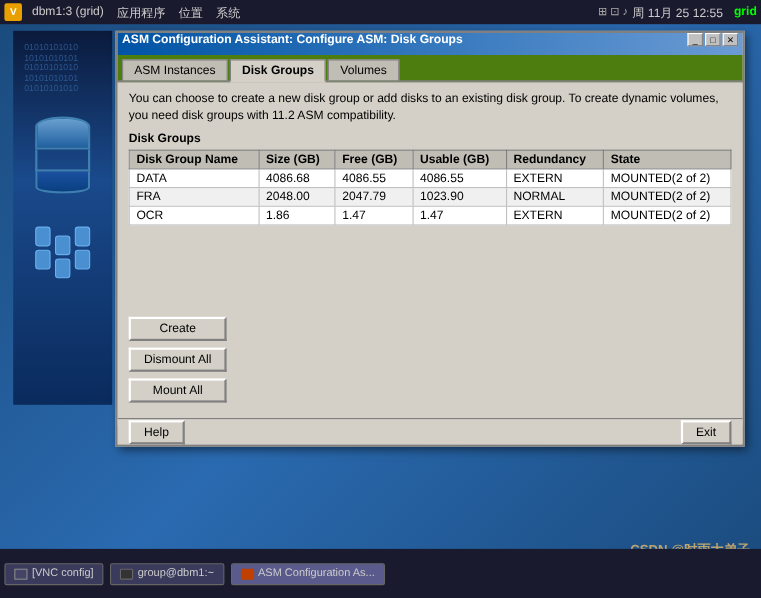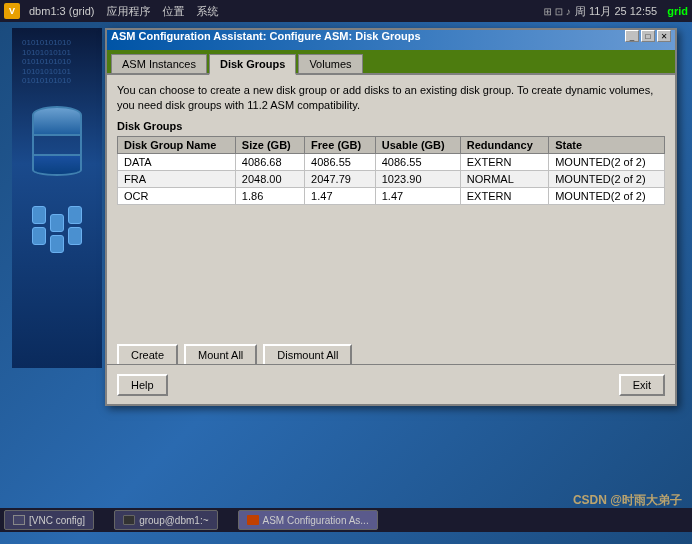--- a/index.html
+++ b/index.html
@@ -72,29 +72,29 @@
     .taskbar-top-right .grid-label {
       color: #00ff00;
       font-weight: bold;
       font-size: 11px;
       margin-left: 6px;
     }
 
     
     .taskbar-bottom {
       position: absolute;
-      bottom: 12px;
+      bottom: 0;
       left: 0;
       right: 0;
-      height: 24px;
+      height: 45px;
       background: #1a1a2e;
       display: flex;
       align-items: center;
       padding: 0 4px;
-      gap: 20px;
+      gap: 6px;
       z-index: 100;
     }
     .taskbar-btn {
       height: 20px;
       padding: 0 8px;
       background: #3a3a5c;
       border: 1px solid #666;
       color: #ccc;
       font-size: 10px;
       cursor: pointer;
@@ -237,21 +237,21 @@
       padding: 2px 6px;
       font-size: 11px;
     }
 
     
     .dialog-footer {
       position: absolute;
       bottom: 0;
       left: 0;
       right: 0;
-      height: 40px;
+      height: 24px;
       background: #d4d0c8;
       display: flex;
       align-items: center;
       justify-content: space-between;
       padding: 1px 10px;
       border-top: 1px solid #808080;
     }
     .footer-left {
       display: flex;
       gap: 6px;
@@ -407,24 +407,24 @@
             <td>1.86</td>
             <td>1.47</td>
             <td>1.47</td>
             <td>EXTERN</td>
             <td>MOUNTED(2 of 2)</td>
           </tr>
         </tbody>
       </table>
     </div>
 
-    <div style="position:absolute; bottom:38px; left:10px; display:flex; gap:6px;">
+    <div style="position:absolute; bottom:38px; left:10px; display:flex; gap:6px;flex-direction:column;">
       <button class="win-button">Create</button>
+      <button class="win-button">Dismount All</button>
       <button class="win-button">Mount All</button>
-      <button class="win-button">Dismount All</button>
     </div>
 
     <div class="dialog-footer">
       <div class="footer-left">
         <button class="win-button">Help</button>
       </div>
       <div>
         <button class="win-button">Exit</button>
       </div>
     </div>

